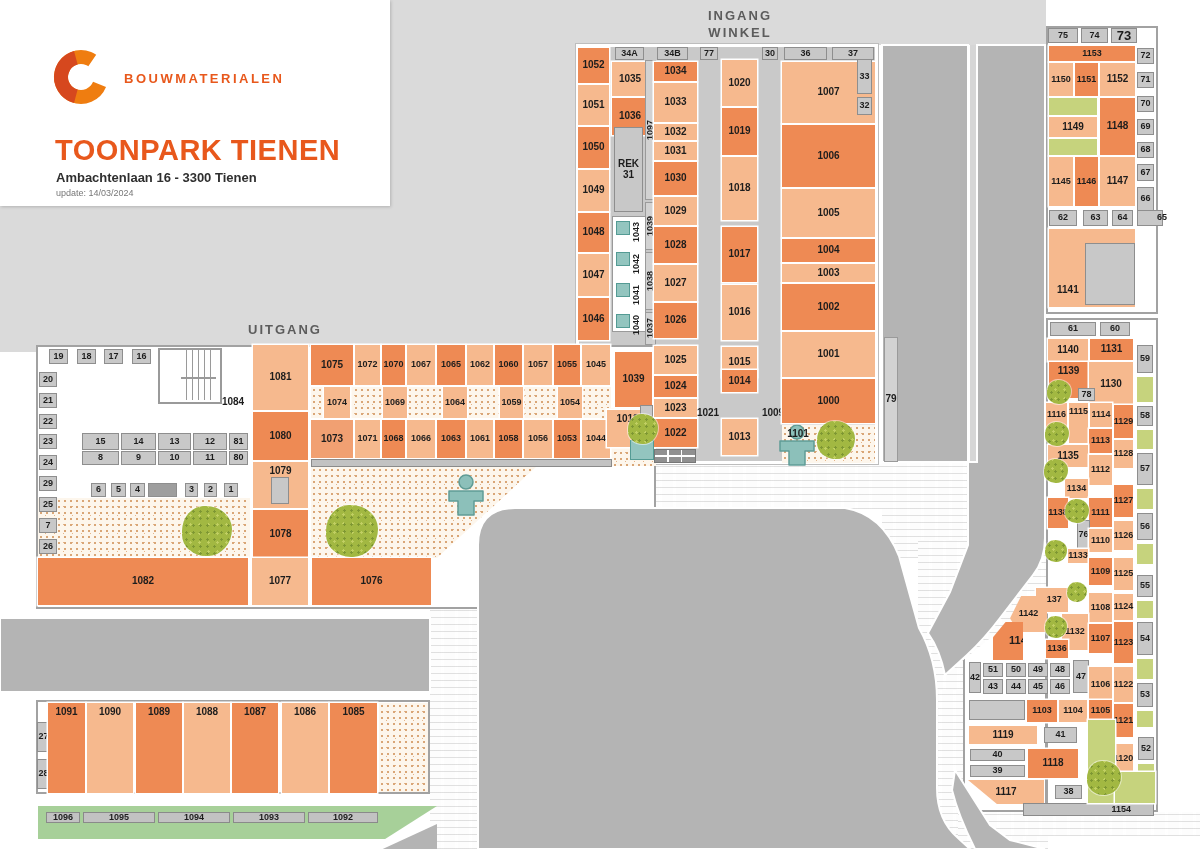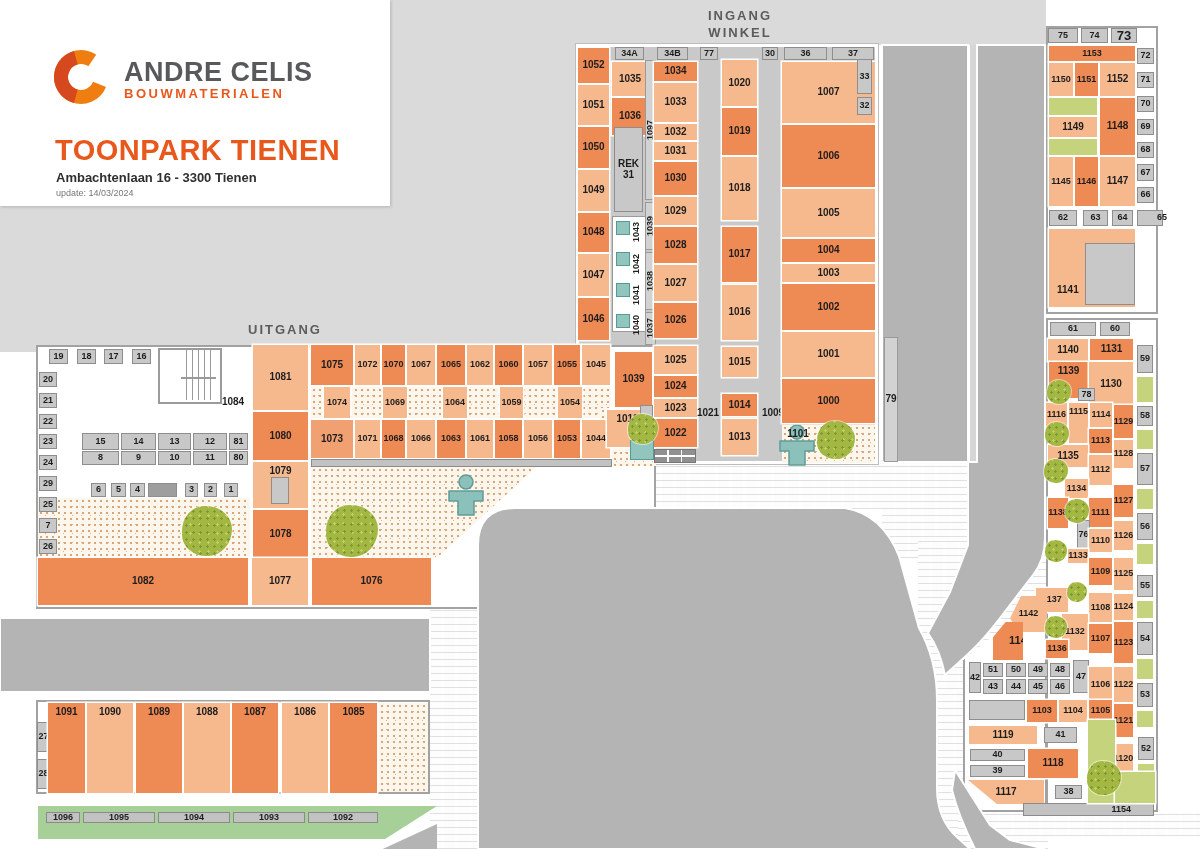--- a/index.html
+++ b/index.html
@@ -106,21 +106,20 @@
 
   <div class="card">
     <div class="brandrow">
       <span>
         <svg width="58" height="58" viewBox="0 0 58 58">
           <circle cx="29" cy="29" r="20" fill="none" stroke="#ef7d10" stroke-width="14" stroke-dasharray="98 28" transform="rotate(22 29 29)"></circle>
           <circle cx="29" cy="29" r="20" fill="none" stroke="#d6481e" stroke-width="14" stroke-dasharray="52 74" transform="rotate(105 29 29)"></circle>
         </svg>
       </span>
       <span class="brandtxt">
-        <div class="brand">ANDRE CELIS</div>
         <div class="brandsub">BOUWMATERIALEN</div>
       </span>
     </div>
     <div class="title">TOONPARK TIENEN</div>
     <div class="addr">Ambachtenlaan 16 - 3300 Tienen</div>
     <div class="upd">update: 14/03/2024</div>
   </div>
 
   <div class="gatelabel" style="left:690px;top:8px;width:100px;">
     <div>INGANG</div>
@@ -263,21 +262,21 @@
       </div>
       <div class="p c-d" style="left: 722px; top: 227px; width: 35px; height: 55px;">
         <span class="lab">1017</span>
       </div>
       <div class="p c-l" style="left: 722px; top: 285px; width: 35px; height: 55px;">
         <span class="lab">1016</span>
       </div>
       <div class="p c-l" style="left: 722px; top: 347px; width: 35px; height: 30px;">
         <span class="lab">1015</span>
       </div>
-      <div class="p c-d" style="left: 722px; top: 394px; width: 35px; height: 22px;">
+      <div class="p c-d" style="left: 722px; top: 370px; width: 35px; height: 22px;">
         <span class="lab">1014</span>
       </div>
       <div class="p c-l" style="left: 722px; top: 419px; width: 35px; height: 36px;">
         <span class="lab">1013</span>
       </div>
       <div class="p c-g" style="left: 762px; top: 47px; width: 16px; height: 13px;">
         <span class="lab" style="font-size: 9px;">30</span>
       </div>
       <div class="p c-x" style="left: 760px; top: 405px; width: 26px; height: 16px;">
         <span class="lab">1009</span>
@@ -341,21 +340,21 @@
       </div>
       <div class="p c-g" style="left: 1137px; top: 119px; width: 17px; height: 16px;">
         <span class="lab" style="font-size: 9px;">69</span>
       </div>
       <div class="p c-g" style="left: 1137px; top: 142px; width: 17px; height: 16px;">
         <span class="lab" style="font-size: 9px;">68</span>
       </div>
       <div class="p c-g" style="left: 1137px; top: 164px; width: 17px; height: 17px;">
         <span class="lab" style="font-size: 9px;">67</span>
       </div>
-      <div class="p c-g" style="left: 1137px; top: 187px; width: 17px; height: 16px;">
+      <div class="p c-g" style="left: 1137px; top: 187px; width: 17px; height: 24px;">
         <span class="lab" style="font-size: 9px;">66</span>
       </div>
       <div class="p c-g" style="left: 1137px; top: 210px; width: 17px; height: 16px; padding-left: 24px;">
         <span class="lab" style="font-size: 9px;">65</span>
       </div>
       <div class="p c-d" style="left: 1049px; top: 46px; width: 86px; height: 15px;">
         <span class="lab" style="font-size: 9px;">1153</span>
       </div>
       <div class="p c-l" style="left: 1049px; top: 63px; width: 24px; height: 33px;">
         <span class="lab" style="font-size: 9px;">1150</span>

